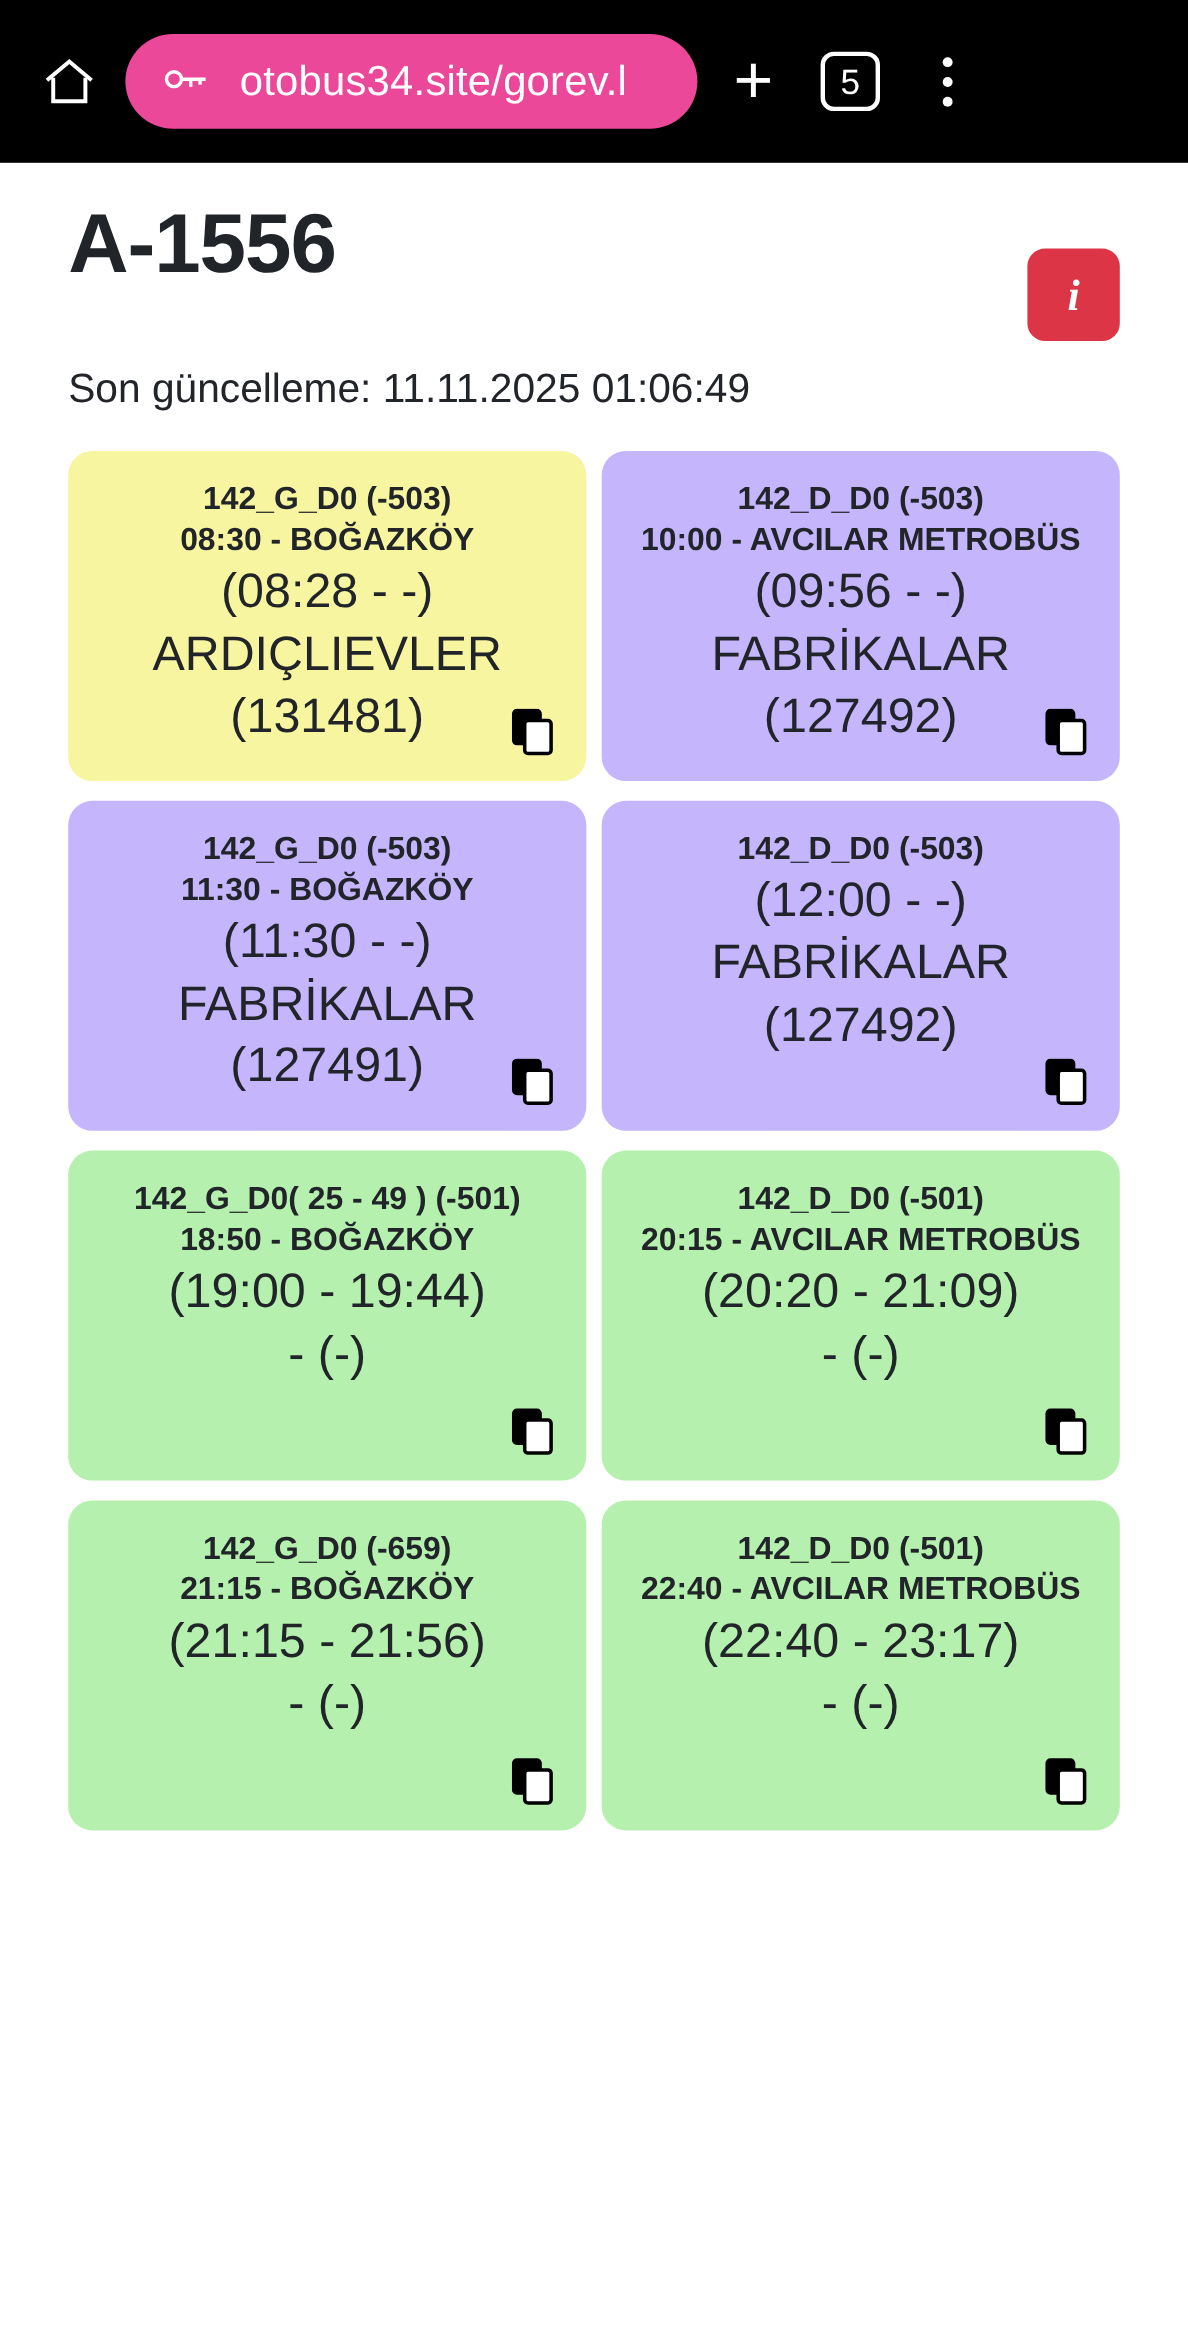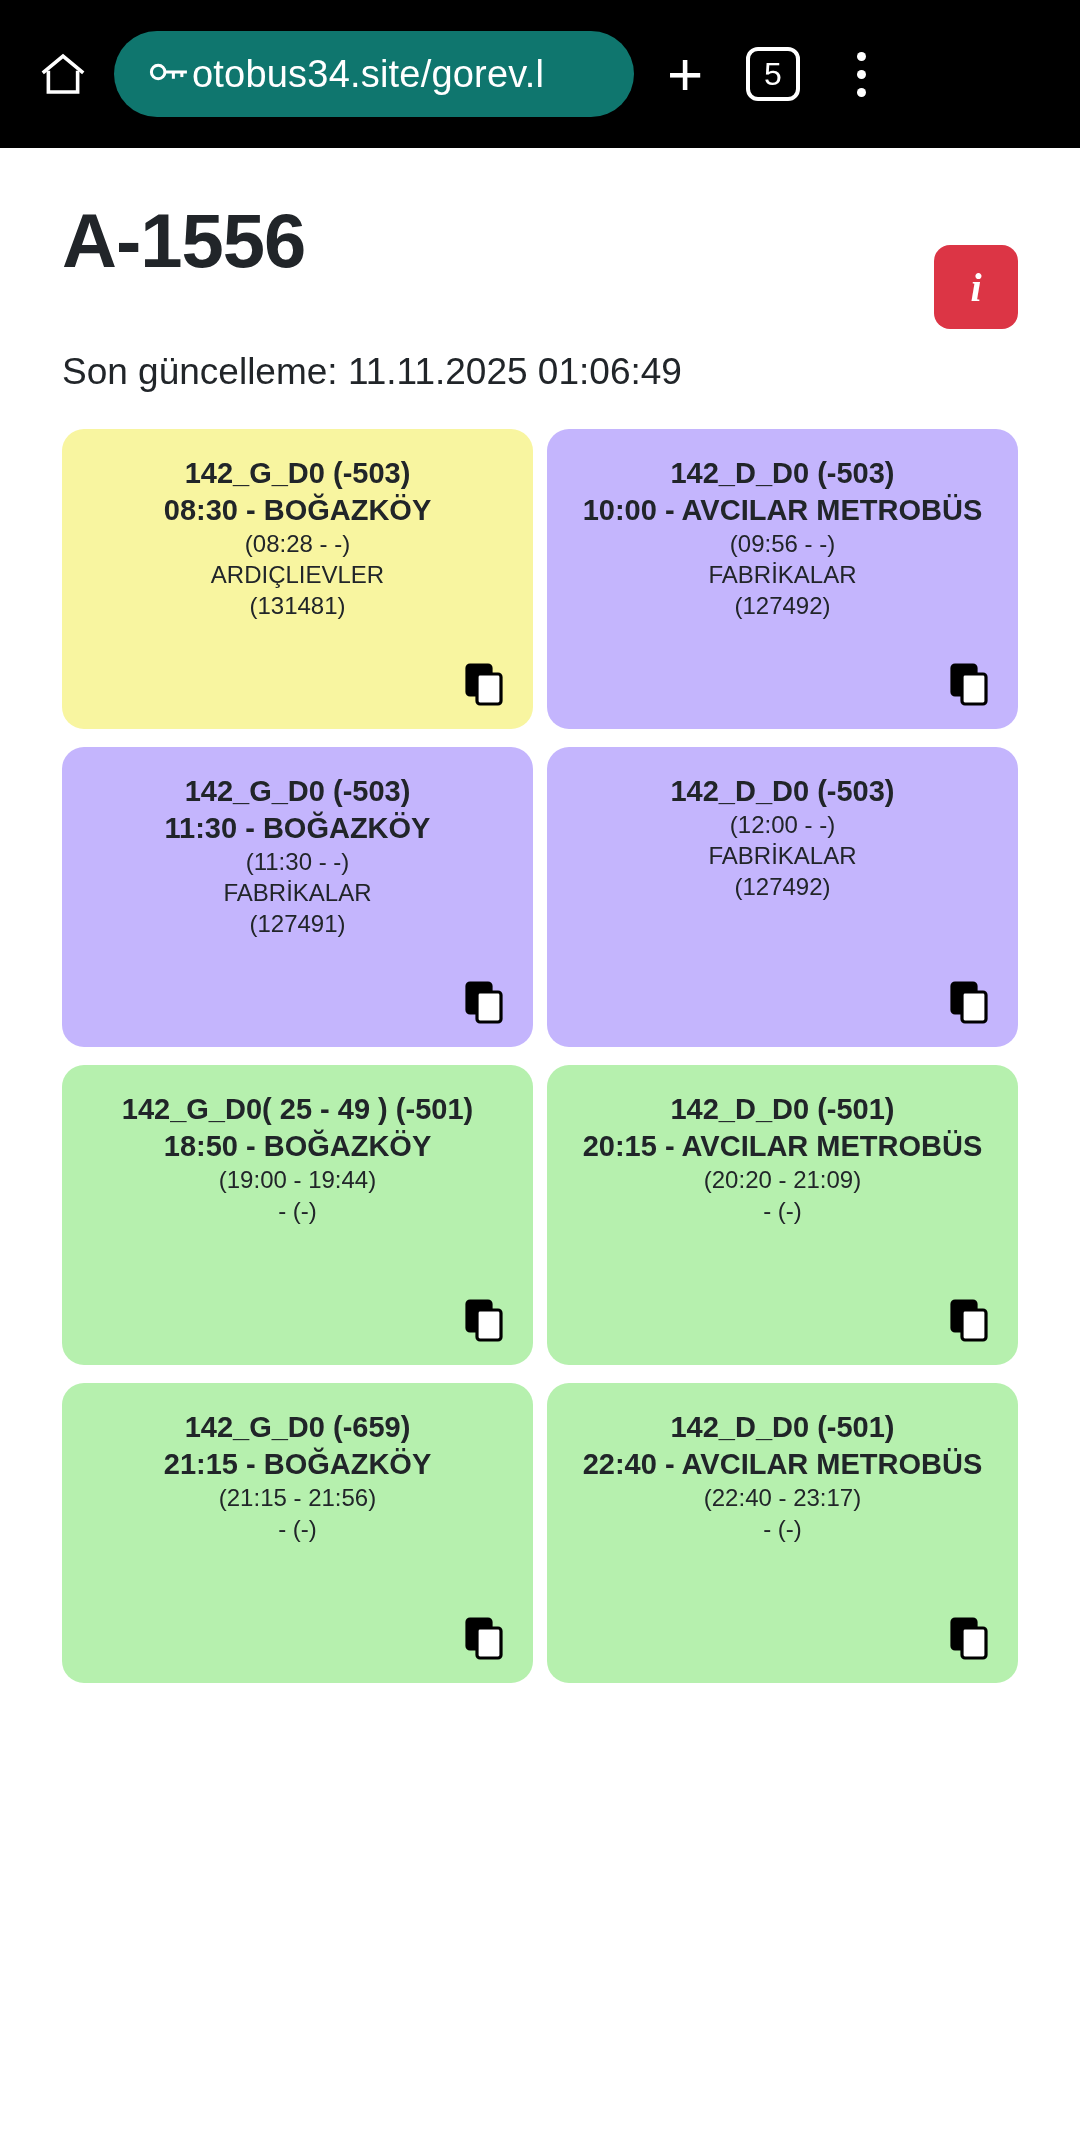--- a/index.html
+++ b/index.html
@@ -24,25 +24,26 @@
     width: 74px;
     height: 74px;
     display: flex;
     align-items: center;
     justify-content: center;
     flex: 0 0 auto;
   }
   .url-pill {
     flex: 1 1 auto;
     height: 86px;
-    background: #0f766e;
+    background: #ec4899;
     border-radius: 43px;
     display: flex;
     align-items: center;
     padding: 0 34px;
+    gap: 26px;
     max-width: 520px;
   }
   .url-text {
     color: #ffffff;
     font-size: 38px;
     white-space: nowrap;
     overflow: hidden;
     letter-spacing: 0.2px;
   }
   .chrome-icon {
@@ -81,21 +82,20 @@
     width: 9px; height: 9px;
     background: #ffffff;
     border-radius: 50%;
     display: block;
   }
 
   
   .page {
     padding: 0 62px;
     position: relative;
-    margin-top: 19px;
   }
   .title-row {
     display: flex;
     align-items: flex-start;
     justify-content: space-between;
     padding-top: 30px;
   }
   .page-title {
     font-size: 76px;
     font-weight: bold;
@@ -139,21 +139,21 @@
     min-height: 300px;
     display: flex;
     flex-direction: column;
     justify-content: flex-start;
   }
   .card.yellow { background: #f8f5a0; }
   .card.red    { background: #c4b5fd; }
   .card.green  { background: #b6f0ae; }
 
   .card-line {
-    font-size: 24px;
+    font-size: 44px;
     color: #212529;
     line-height: 1.28;
   }
   .card-line.bold { font-weight: bold; font-size: 29px; }
 
   .copy-icon {
     position: absolute;
     right: 28px;
     bottom: 22px;
     width: 40px;

